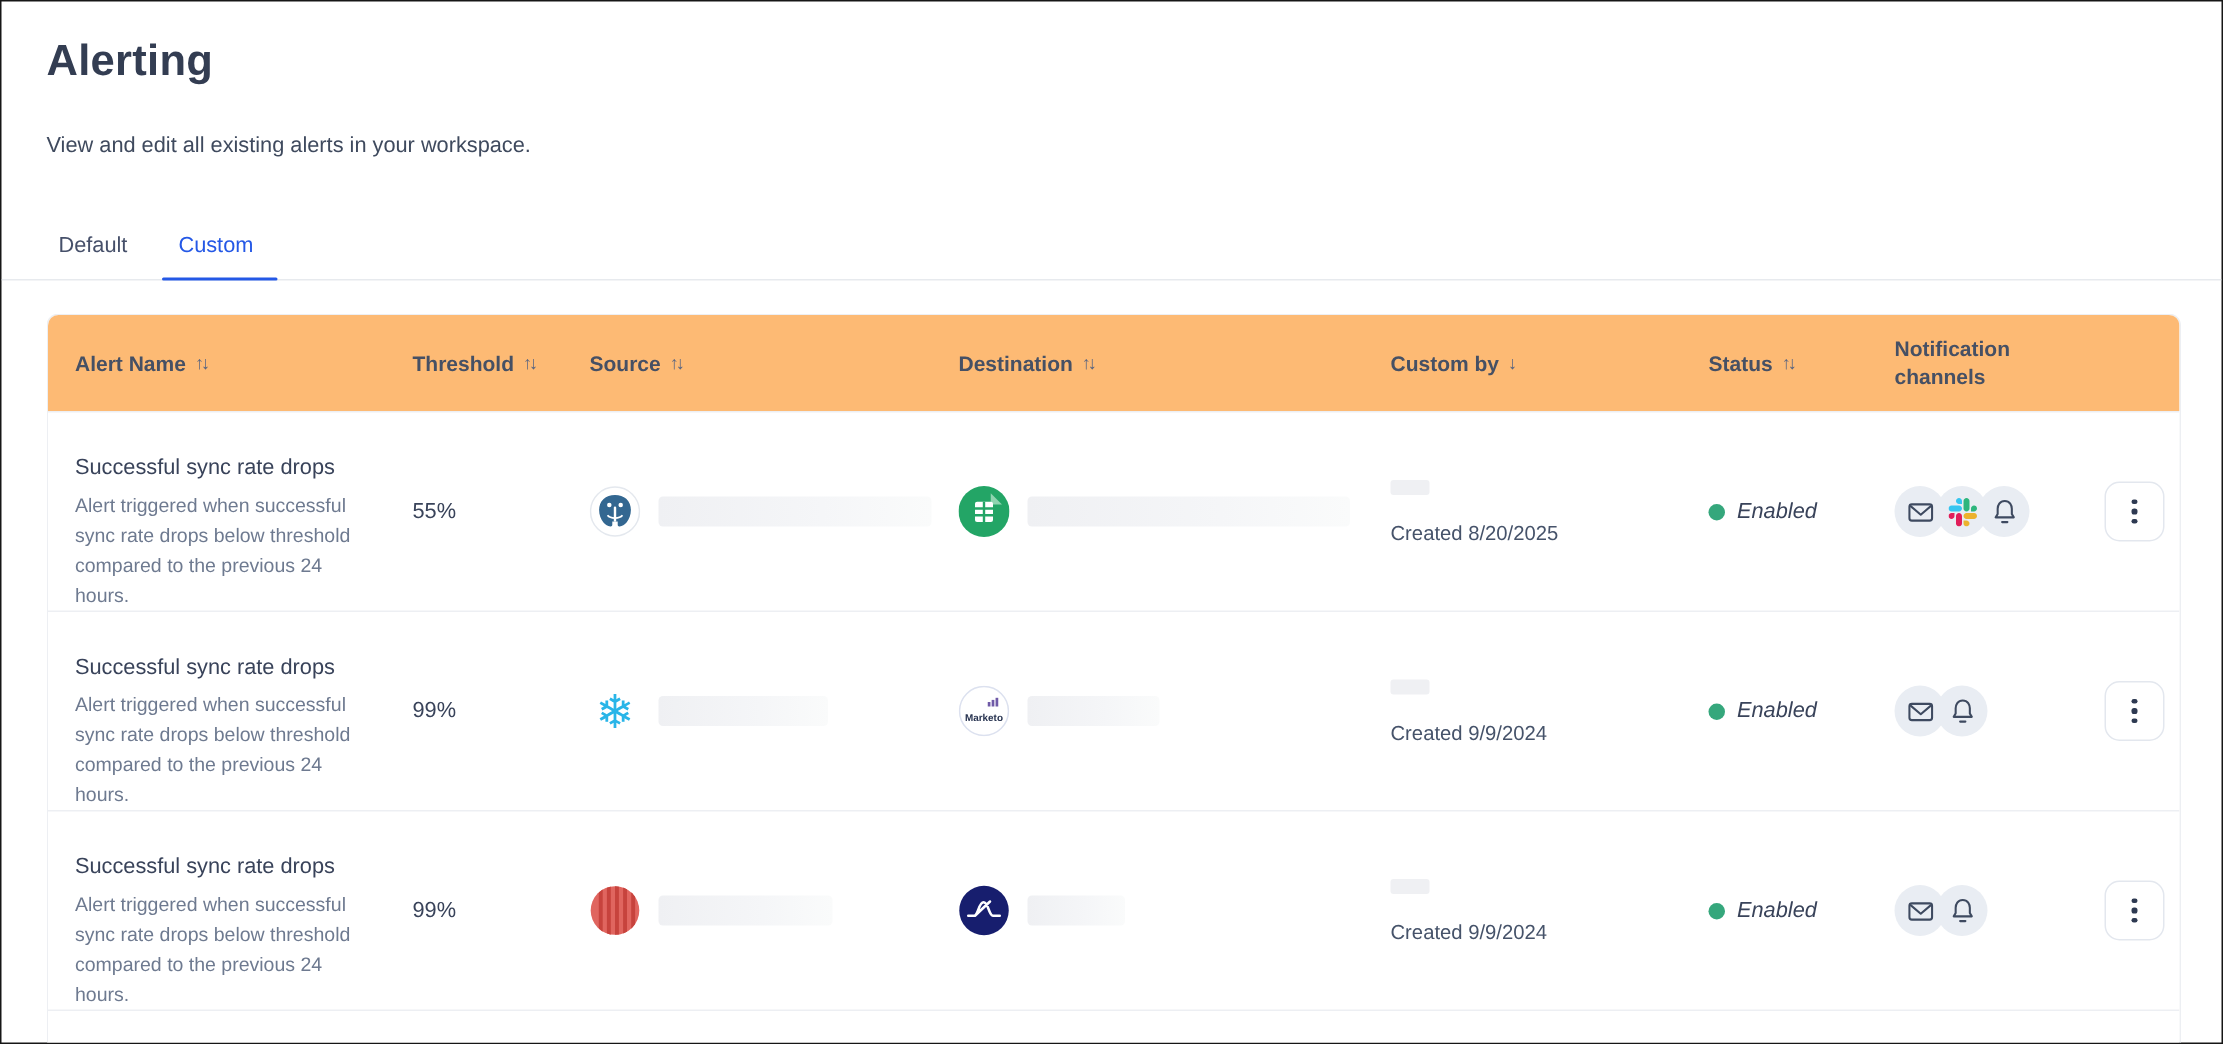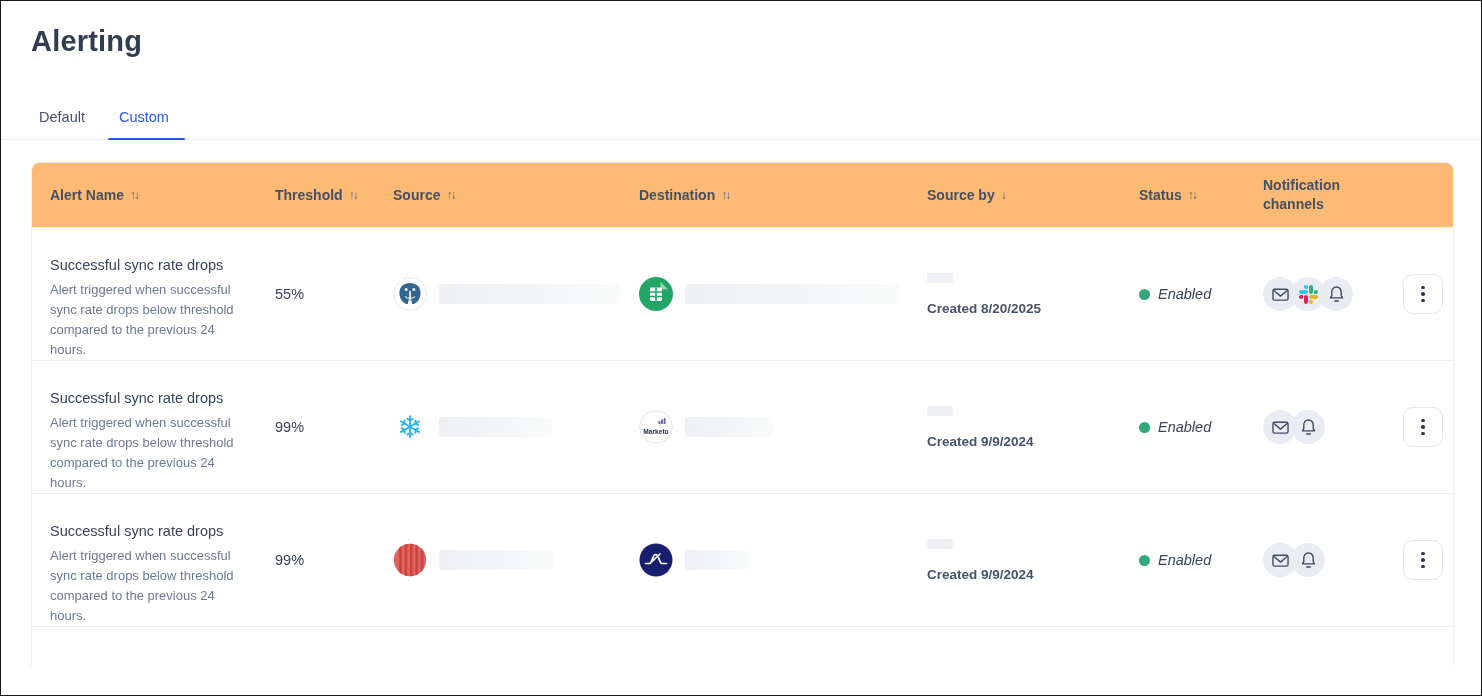--- a/index.html
+++ b/index.html
@@ -115,21 +115,20 @@
   .redacted-bar {
     height: 20px;
     border-radius: 3px;
     background: linear-gradient(90deg, #eff0f3 0%, #f5f6f8 60%, #fafbfb 100%);
   }
   .td.col-created {
     flex-direction: column;
     align-items: flex-start;
     justify-content: center;
     gap: 18px;
-    font-weight: bold;
   }
   .redacted-chip { width: 26px; height: 10px; border-radius: 2px; background: #eff0f3; }
   .created-text { font-size: 13.5px; color: #46536a; }
   .td.col-status { gap: 8px; font-style: italic; }
   .status-dot { width: 11px; height: 11px; border-radius: 50%; background: #35a77c; }
   .td.col-channels { }
   .channel-circle {
     width: 34px; height: 34px;
     border-radius: 50%;
     background: #e9edf3;
@@ -149,20 +148,21 @@
     cursor: pointer;
   }
   .kebab-btn .dot { width: 3.4px; height: 3.4px; border-radius: 50%; background: #2e3a52; }
   .trailing-row { height: 40px; border-top: 1px solid #edeff3; background: #fff; }
 </style>
 </head>
 <body>
 
 <div class="content-pad">
   <h1 class="page-title">Alerting</h1>
+  <p class="page-subtitle">View and edit all existing alerts in your workspace.</p>
 </div>
 
 <div class="tabs-bar">
   <div class="tab">Default</div>
   <div class="tab active">Custom</div>
 </div>
 
 <div class="alerts-table">
 
   <div class="tr thead">
@@ -176,21 +176,21 @@
     </div>
     <div class="th">
       <span>Source</span>
       <span class="sort-glyph">↑↓</span>
     </div>
     <div class="th">
       <span>Destination</span>
       <span class="sort-glyph">↑↓</span>
     </div>
     <div class="th">
-      <span>Source by</span>
+      <span>Custom by</span>
       <span class="sort-glyph">↓</span>
     </div>
     <div class="th">
       <span>Status</span>
       <span class="sort-glyph">↑↓</span>
     </div>
     <div class="th">
       <span>Notification channels</span>
     </div>
   </div>

